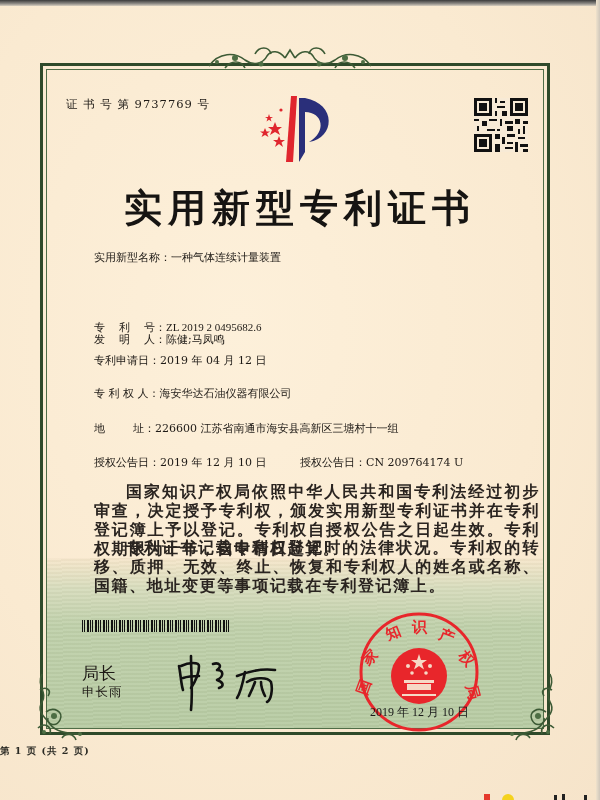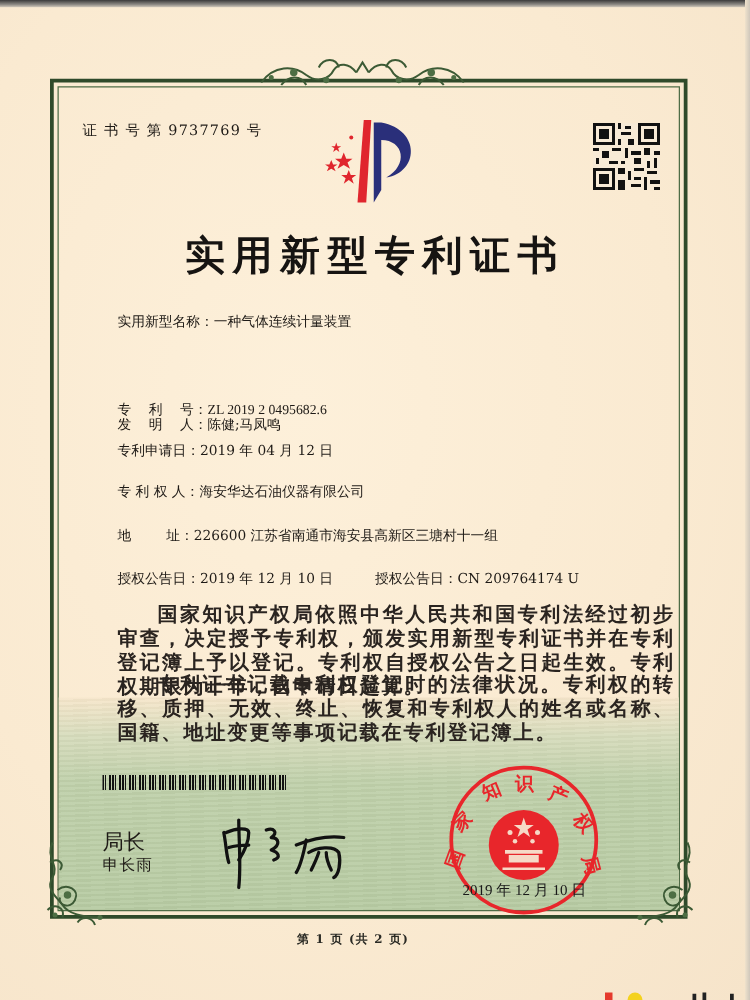--- a/index.html
+++ b/index.html
@@ -28,21 +28,21 @@
   .top-ornament { position: absolute; left: 205px; top: 44px; width: 170px; height: 30px; }
   .corner { position: absolute; width: 56px; height: 70px; }
   .corner.bl { left: 32px; bottom: 58px; }
   .corner.br { right: 40px; bottom: 58px; transform: scaleX(-1); }
 
   
   .cert-no { position: absolute; left: 66px; top: 97px; font-size: 11.5px; letter-spacing: 1px; }
   .logo { position: absolute; left: 253px; top: 92px; width: 90px; height: 72px; }
   .qr { position: absolute; left: 474px; top: 98px; width: 54px; height: 54px; }
   .title { position: absolute; left: 0; width: 600px; top: 183px; text-align: center;
-    font-size: 32px; letter-spacing: 6px; font-weight: bold; color: #161412;
+    font-size: 38px; letter-spacing: 6px; font-weight: bold; color: #161412;
     font-family: "DejaVu Sans", "Liberation Sans", sans-serif; }
 
   
   .field { position: absolute; left: 94px; font-size: 11px; white-space: nowrap; }
   .field .label { display: inline-block; }
   .field .val { font-family: Liberation Serif, serif; }
   .f1 { top: 250px; } .f2 { top: 288px; margin-top: 44px; } .f3 { top: 320px; } .f4 { top: 353px; }
   .f5 { top: 386px; } .f6 { top: 421px; } .f7 { top: 455px; }
   .f7b { position: absolute; left: 300px; top: 455px; font-size: 11px; white-space: nowrap; }
 
@@ -55,21 +55,21 @@
   .barcode { position: absolute; left: 82px; top: 620px; width: 148px; height: 12px;
     background: repeating-linear-gradient(90deg, #111 0 1px, transparent 1px 2px, #111 2px 3px, transparent 3px 5px, #111 5px 7px, transparent 7px 8px); }
   .director-title { position: absolute; left: 82px; top: 662px; font-size: 17px;
     font-family: "DejaVu Sans", "Liberation Sans", sans-serif; }
   .director-name { position: absolute; left: 82px; top: 684px; font-size: 12.5px;
     font-family: "DejaVu Sans", "Liberation Sans", sans-serif; letter-spacing: 1px; }
   .signature { position: absolute; left: 175px; top: 652px; width: 130px; height: 60px; }
   .seal { position: absolute; left: 352px; top: 610px; width: 134px; height: 124px; }
   .seal-date { position: absolute; left: 370px; top: 704px; font-size: 12px; color: #1a1a1a;
     font-family: "Liberation Serif", "DejaVu Serif", serif; }
-  .page-no { position: absolute; left: 0; width: 565px; top: 745px; text-align: center;
+  .page-no { position: absolute; left: 0; width: 565px; top: 745px; 
     font-size: 9.5px; font-weight: bold; letter-spacing: 1px; color: #2a2a24; }
   .back-note { position: absolute; left: 0; width: 600px; top: 778px; text-align: center;
     font-size: 9.5px; font-weight: bold; letter-spacing: 1px; color: #2c2622; margin-top: 28px; }
   .stub { position: absolute; left: 484px; top: 792px; width: 116px; height: 8px; }
 </style>
 </head>
 <body>
 
 <div class="scan-top"></div>
 <div class="paper"></div>

